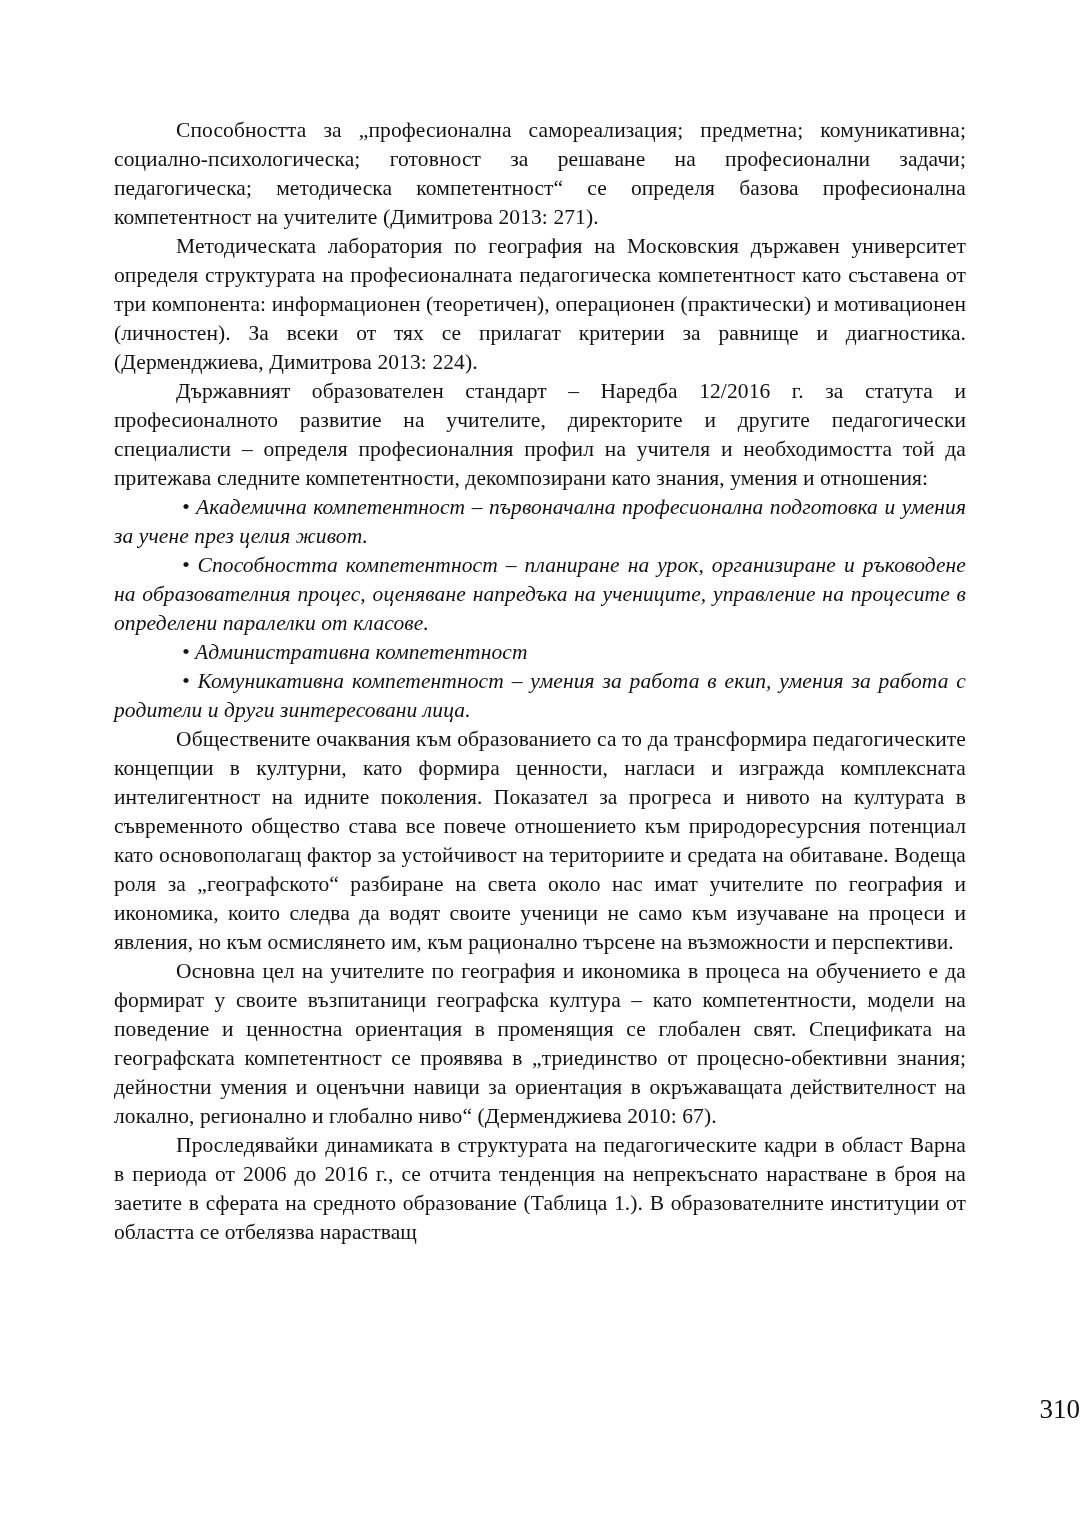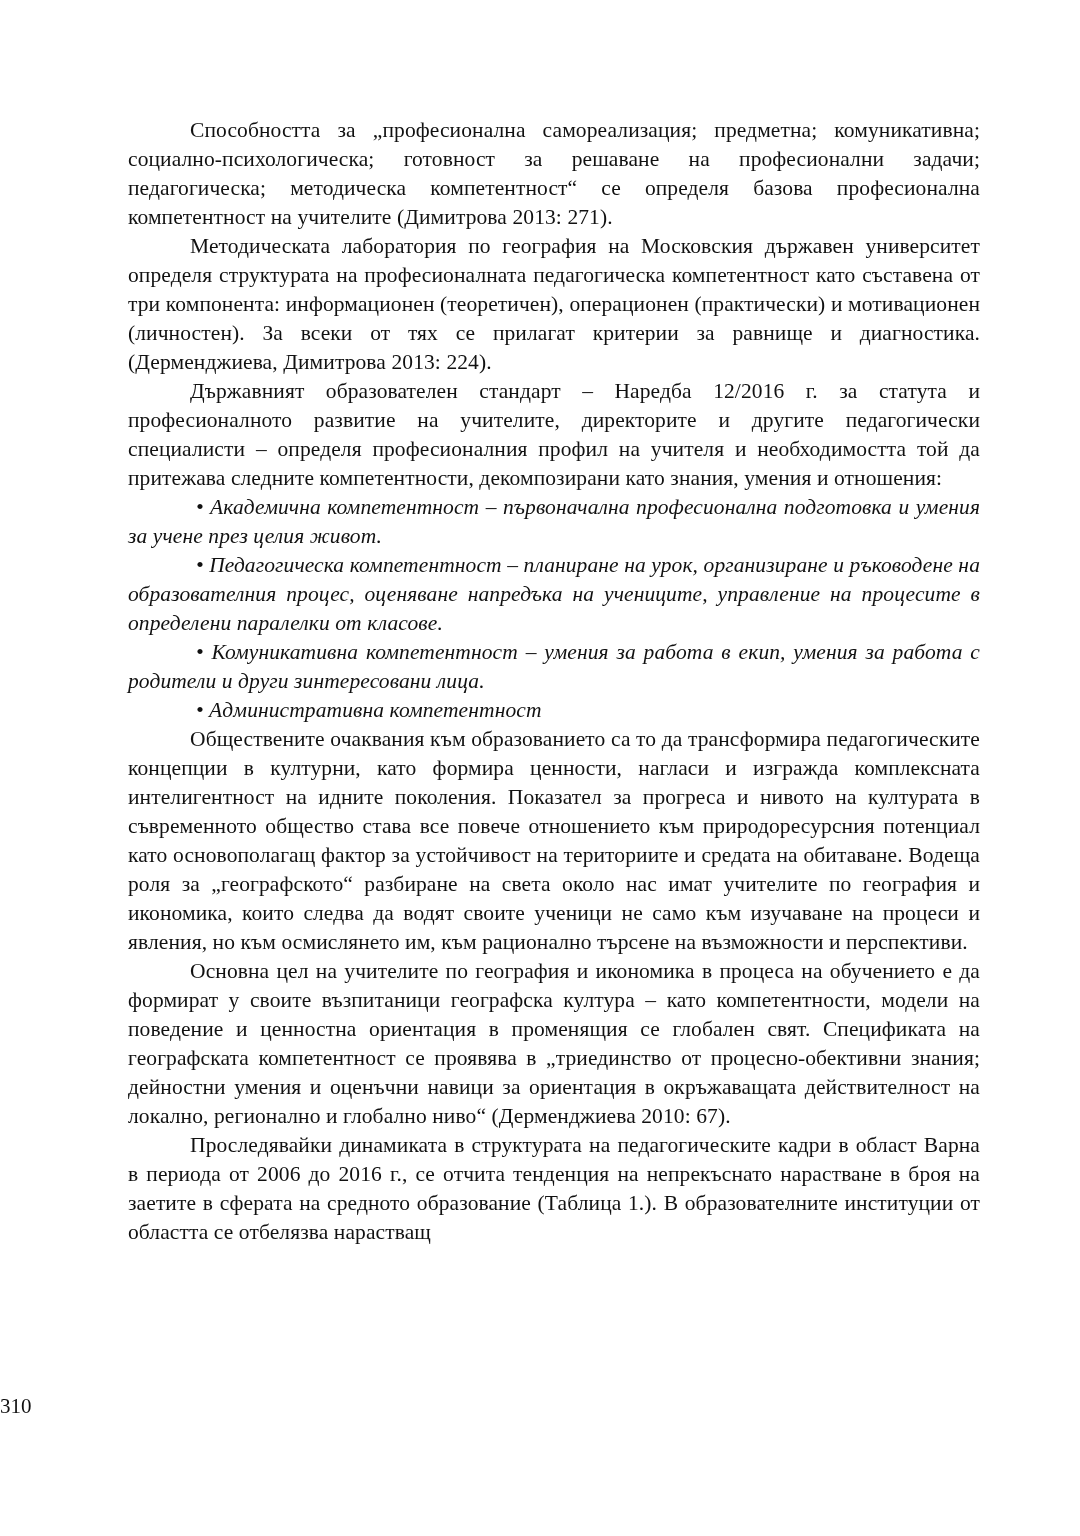--- a/index.html
+++ b/index.html
@@ -23,53 +23,52 @@
   .text-block {
     position: absolute;
     left: 114px;
     top: 116px;
     width: 852px;
     font-size: 21.5px;
     line-height: 29px;
     text-align: justify;
     text-justify: inter-word;
     letter-spacing: 0.1px;
-    margin-left: 14px;
   }
 
   .para {
     text-indent: 62px;
     margin: 0;
   }
 
   .para.bullet {
     text-indent: 68px;
     font-style: italic;
   }
 
   .page-number {
     position: absolute;
     top: 1394px;
     left: 0;
     width: 100%;
-    text-align: left;
-    font-size: 21px;
+    text-align: right;
+    font-size: 27px;
     color: #111111;
   }
 </style>
 </head>
 <body>
 
 <div class="page">
   <div class="text-block">
     <p class="para">Способността за „професионална самореализация; предметна; комуникативна; социално-психологическа; готовност за решаване на професионални задачи; педагогическа; методическа компетентност“ се определя базова професионална компетентност на учителите (Димитрова 2013: 271).</p>
     <p class="para">Методическата лаборатория по география на Московския държавен университет определя структурата на професионалната педагогическа компетентност като съставена от три компонента: информационен (теоретичен), операционен (практически) и мотивационен (личностен). За всеки от тях се прилагат критерии за равнище и диагностика. (Дерменджиева, Димитрова 2013: 224).</p>
     <p class="para">Държавният образователен стандарт – Наредба 12/2016 г. за статута и професионалното развитие на учителите, директорите и другите педагогически специалисти – определя професионалния профил на учителя и необходимостта той да притежава следните компетентности, декомпозирани като знания, умения и отношения:</p>
     <p class="para bullet">• Академична компетентност – първоначална професионална подготовка и умения за учене през целия живот.</p>
-    <p class="para bullet">• Педагогическа компетентност – планиране на урок, организиране и ръководене на образователния процес, оценяване напредъка на учениците, управление на процесите в определени паралелки от класове.</p>
+    <p class="para bullet">• Способността компетентност – планиране на урок, организиране и ръководене на образователния процес, оценяване напредъка на учениците, управление на процесите в определени паралелки от класове.</p>
+    <p class="para bullet">• Административна компетентност</p>
     <p class="para bullet">• Комуникативна компетентност – умения за работа в екип, умения за работа с родители и други зинтересовани лица.</p>
-    <p class="para bullet">• Административна компетентност</p>
     <p class="para">Обществените очаквания към образованието са то да трансформира педагогическите концепции в културни, като формира ценности, нагласи и изгражда комплексната интелигентност на идните поколения. Показател за прогреса и нивото на културата в съвременното общество става все повече отношението към природоресурсния потенциал като основополагащ фактор за устойчивост на териториите и средата на обитаване. Водеща роля за „географското“ разбиране на света около нас имат учителите по география и икономика, които следва да водят своите ученици не само към изучаване на процеси и явления, но към осмислянето им, към рационално търсене на възможности и перспективи.</p>
     <p class="para">Основна цел на учителите по география и икономика в процеса на обучението е да формират у своите възпитаници географска култура – като компетентности, модели на поведение и ценностна ориентация в променящия се глобален свят. Спецификата на географската компетентност се проявява в „триединство от процесно-обективни знания; дейностни умения и оценъчни навици за ориентация в окръжаващата действителност на локално, регионално и глобално ниво“ (Дерменджиева 2010: 67).</p>
     <p class="para">Проследявайки динамиката в структурата на педагогическите кадри в област Варна в периода от 2006 до 2016 г., се отчита тенденция на непрекъснато нарастване в броя на заетите в сферата на средното образование (Таблица 1.). В образователните институции от областта се отбелязва нарастващ</p>
   </div>
   <div class="page-number">310</div>
 </div>
 
 </body></html>

